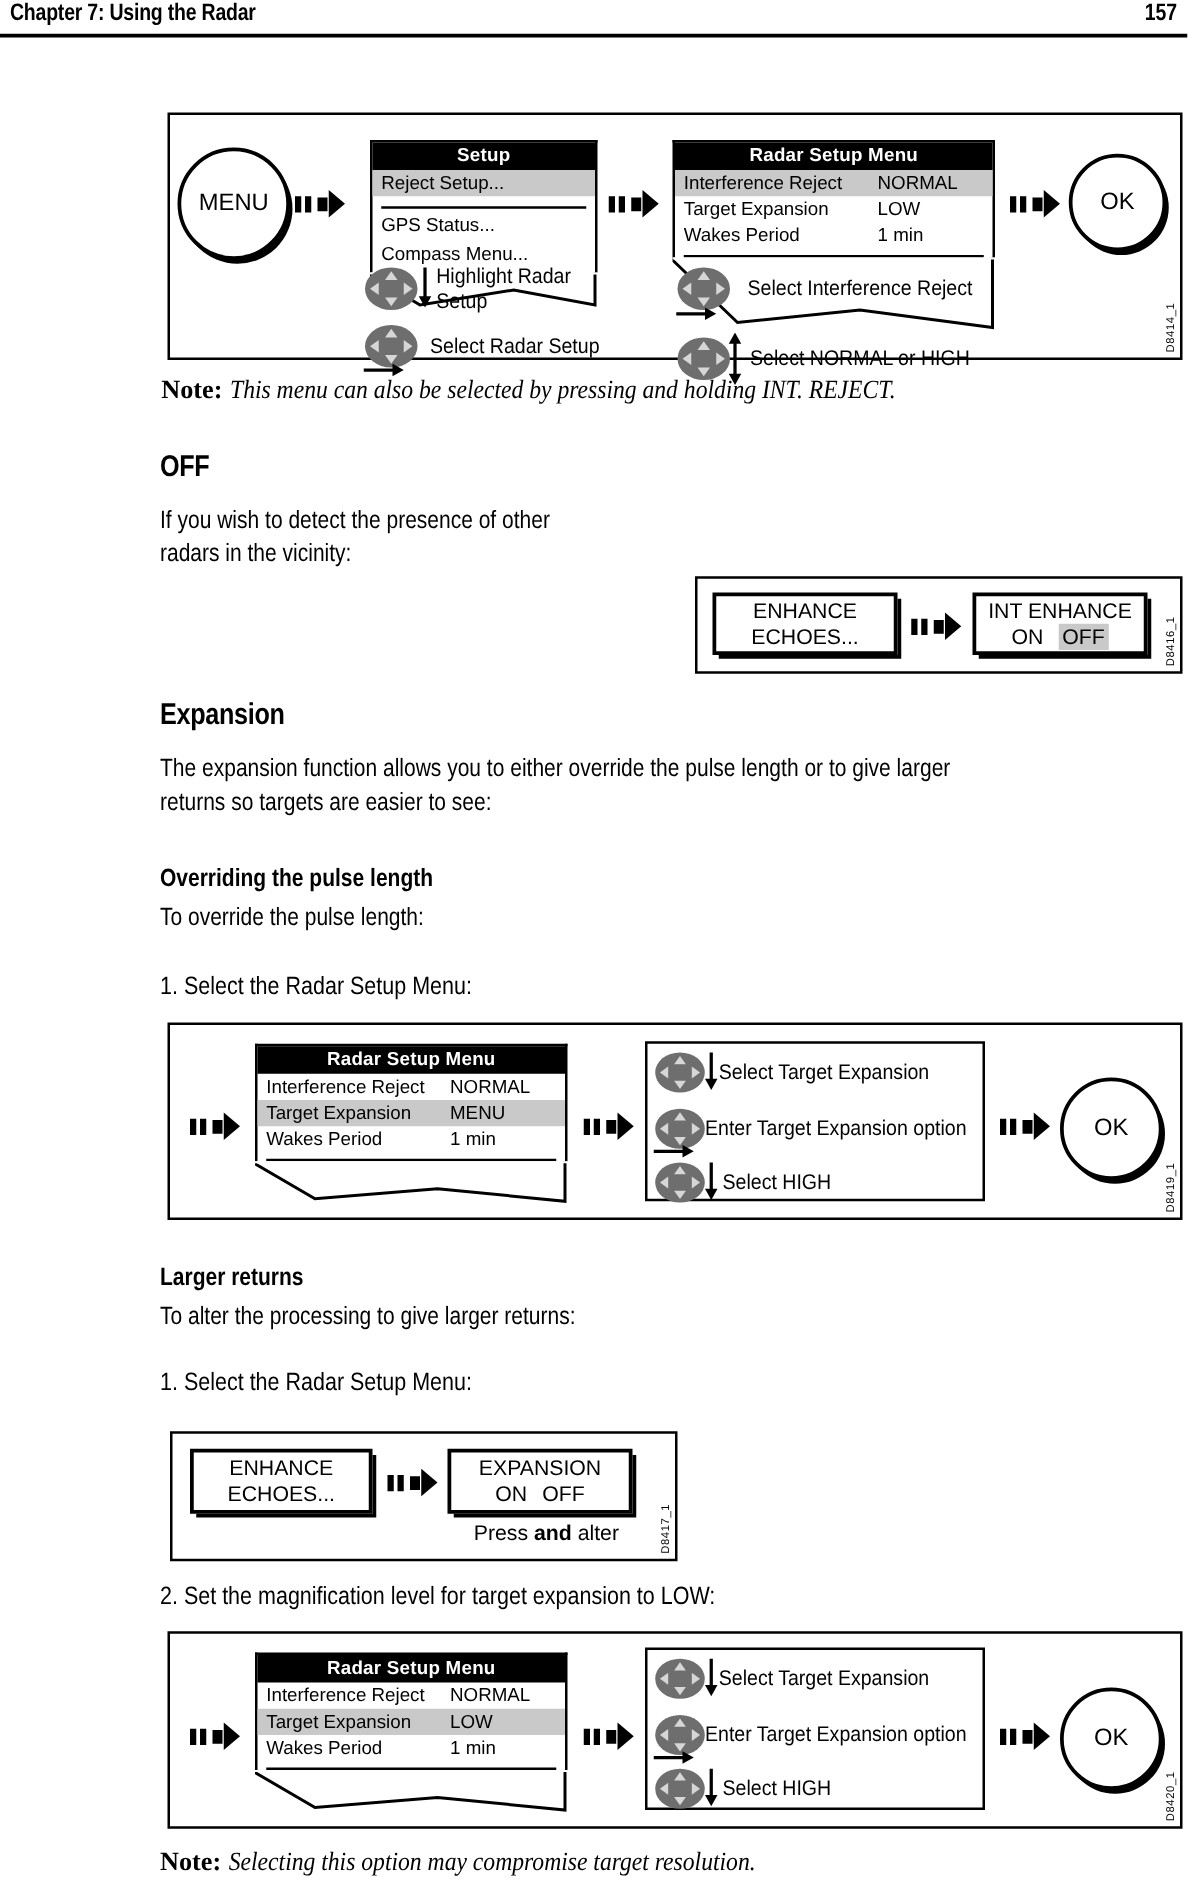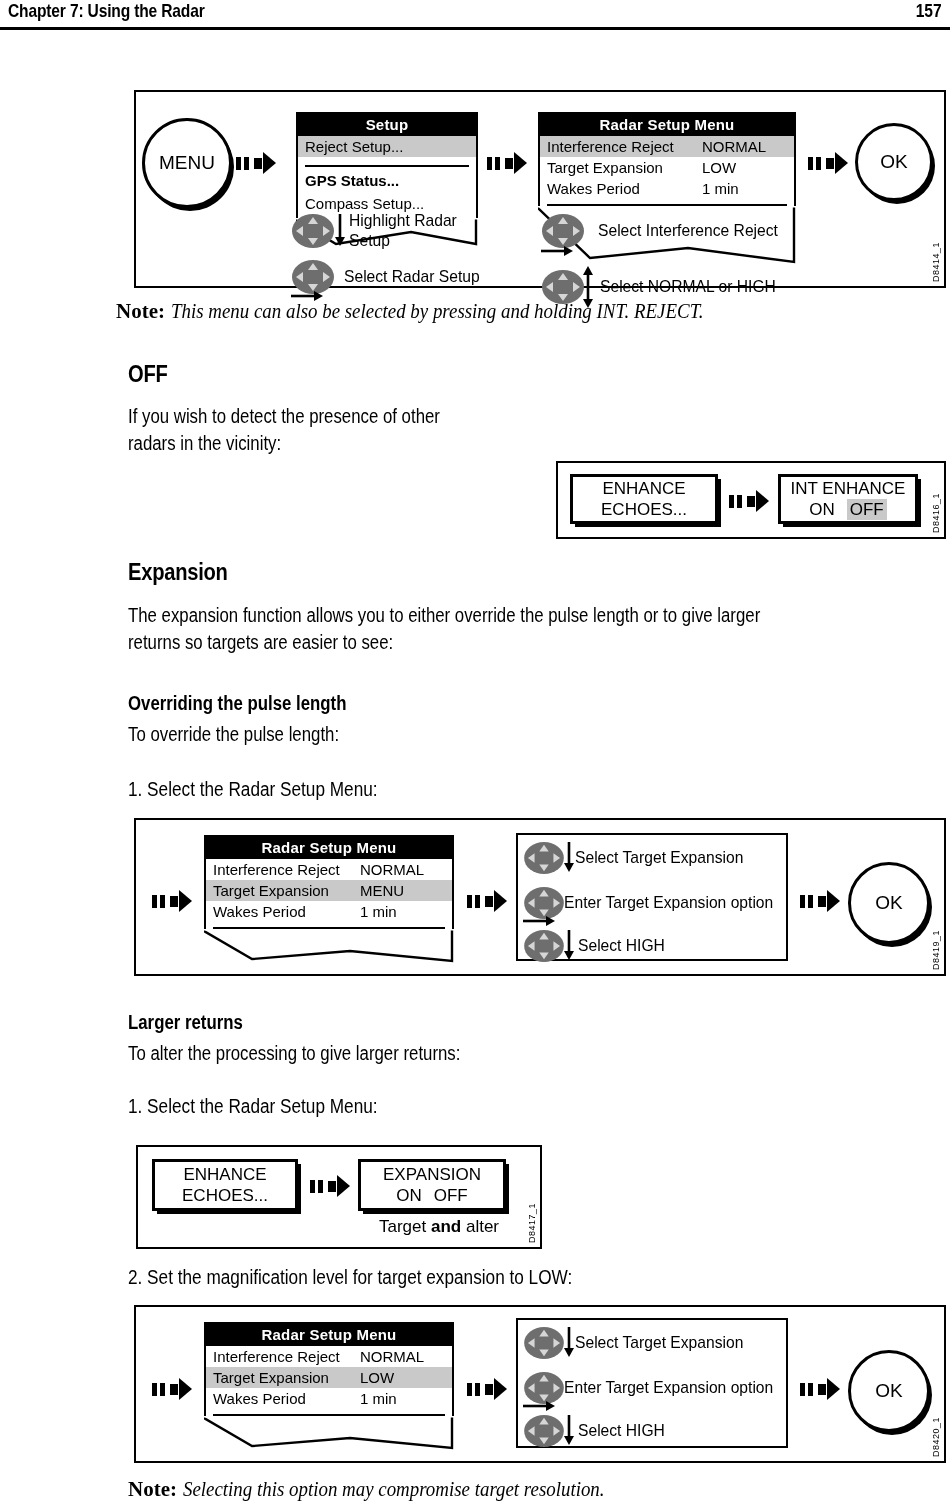--- a/index.html
+++ b/index.html
@@ -129,22 +129,22 @@
 </div>
 
 <div class="lcd" style="left:296px; top:112px; width:182px;">
   <div class="lcd-inner">
     <div class="lcd-title">Setup</div>
     <div class="lcd-row hl">
       <span>Reject Setup...</span>
       <span class="val" style="min-width:0"></span>
     </div>
     <div class="lcd-sep" style="margin-top:8px;"></div>
-    <div class="lcd-plain" style="padding-top:3px;font-weight:bold;">GPS Status...</div>
-    <div class="lcd-plain" style="padding-bottom:4px;">Compass Setup...</div>
+    <div class="lcd-plain" style="padding-top:3px;">GPS Status...</div>
+    <div class="lcd-plain" style="padding-bottom:4px;">Compass Menu...</div>
   </div>
   <svg class="lcd-tail" width="182" height="28" viewBox="0 0 182 28">
     <path d="M0,0 L0,2 L40,26 L115,14 L180,26 L180,0" fill="#fff" stroke="#000" stroke-width="2.4" stroke-linejoin="miter"></path>
     <line x1="0" y1="0" x2="182" y2="0" stroke="#fff" stroke-width="3"></line>
   </svg>
 </div>
 
 <div class="pressarrow" style="left:487px; top:152px;">
   <div class="b1"></div>
     <div class="b2"></div>
@@ -241,21 +241,21 @@
     <polygon points="40,18 33,13 33,23" fill="#d6d6d6"></polygon>
   </svg>
 </div>
 <svg style="position:absolute;left:581px;top:266px;" width="14" height="42" viewBox="0 0 14 42">
   <line x1="7" y1="7" x2="7" y2="35" stroke="#000" stroke-width="2.6"></line>
   <polygon points="7,0 2,9 12,9" fill="#000"></polygon>
   <polygon points="7,42 2,33 12,33" fill="#000"></polygon>
 </svg>
 <div class="callout" style="left:600px; top:277px;">Select NORMAL or HIGH</div>
 
-<div class="note" style="left:116px; top:299px;text-align:right;">
+<div class="note" style="left:129px; top:299px;text-align:right;">
   <b>Note:</b>
   <i>This menu can also be selected by pressing and holding INT. REJECT.</i>
 </div>
 
 <div class="h1" style="left:128px; top:360px;">OFF</div>
 <div class="body-text" style="left:128px; top:403px; width:520px;">If you wish to detect the presence of other
 radars in the vicinity:</div>
 
 <div class="figbox" style="left:556px; top:461px; width:390px; height:78px;">
   <div class="figid" style="right:3px; bottom:4px;">D8416_1</div>
@@ -401,21 +401,21 @@
     <div class="tri"></div>
 </div>
 <div class="softkey" style="left:358px; top:1159px; width:148px; height:52px;">
   <span>EXPANSION</span>
   <span class="sk-row">
     <span>ON</span>
     <span>OFF</span>
   </span>
 </div>
 <div class="caption" style="left:379px; top:1217px;">
-  <span>Target </span><b>and</b><span> alter</span>
+  <span>Press </span><b>and</b><span> alter</span>
 </div>
 
 <div class="numitem" style="left:128px; top:1266px;">2.   Set the magnification level for target expansion to LOW:</div>
 
 <div class="figbox" style="left:134px; top:1305px; width:812px; height:158px;">
   <div class="figid" style="right:3px; bottom:4px;">D8420_1</div>
 </div>
 <div class="pressarrow" style="left:152px; top:1378px;">
   <div class="b1"></div>
     <div class="b2"></div>

